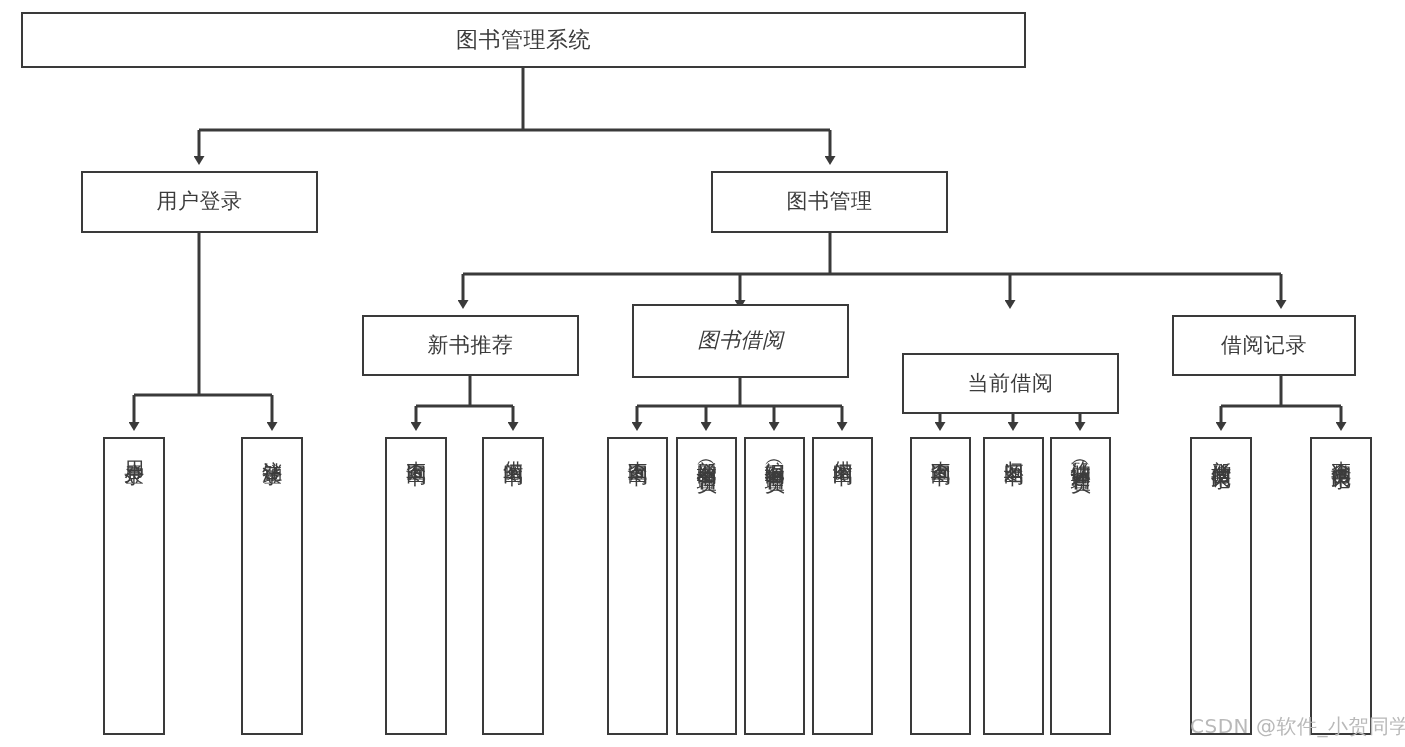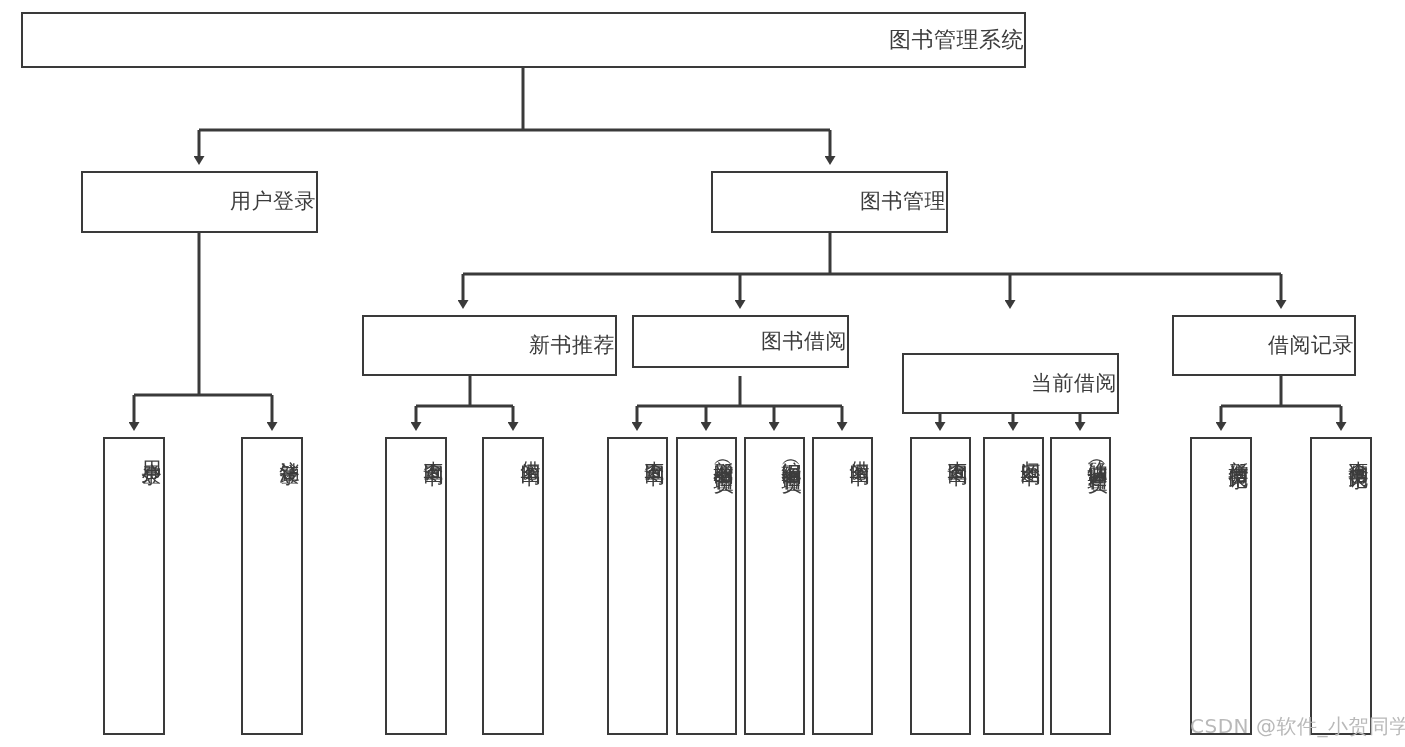--- a/index.html
+++ b/index.html
@@ -27,21 +27,21 @@
     height: 747px;
     pointer-events: none;
   }
   .node {
     position: absolute;
     box-sizing: border-box;
     background: #ffffff;
     border: 2px solid #3a3a3a;
     display: flex;
     align-items: center;
-    justify-content: flex-end;
+    justify-content: center;
     color: #3c3c3c;
   }
   .node .label {
     display: block;
     text-align: center;
     line-height: 1.12;
     color: #3c3c3c;
   }
   .node.horizontal .label {
     font-size: 21px;
@@ -133,24 +133,24 @@
     <span class="label">图书管理系统</span>
   </div>
 
   <div class="node horizontal" style="left:81px;top:171px;width:237px;height:62px;">
     <span class="label">用户登录</span>
   </div>
   <div class="node horizontal" style="left:711px;top:171px;width:237px;height:62px;">
     <span class="label">图书管理</span>
   </div>
 
-  <div class="node horizontal" style="left:362px;top:315px;width:255px;height:61px;">
+  <div class="node horizontal" style="left:362px;top:315px;width:217px;height:61px;">
     <span class="label">新书推荐</span>
   </div>
-  <div class="node horizontal" style="left:632px;top:315px;width:217px;height:53px;">
+  <div class="node horizontal" style="left:632px;top:304px;width:217px;height:74px;font-style:italic;">
     <span class="label">图书借阅</span>
   </div>
   <div class="node horizontal" style="left:902px;top:315px;width:217px;height:61px;margin-top:38px;">
     <span class="label">当前借阅</span>
   </div>
   <div class="node horizontal" style="left:1172px;top:315px;width:184px;height:61px;">
     <span class="label">借阅记录</span>
   </div>
 
   <div class="node vertical" style="left:103px;top:437px;width:62px;height:298px;">

